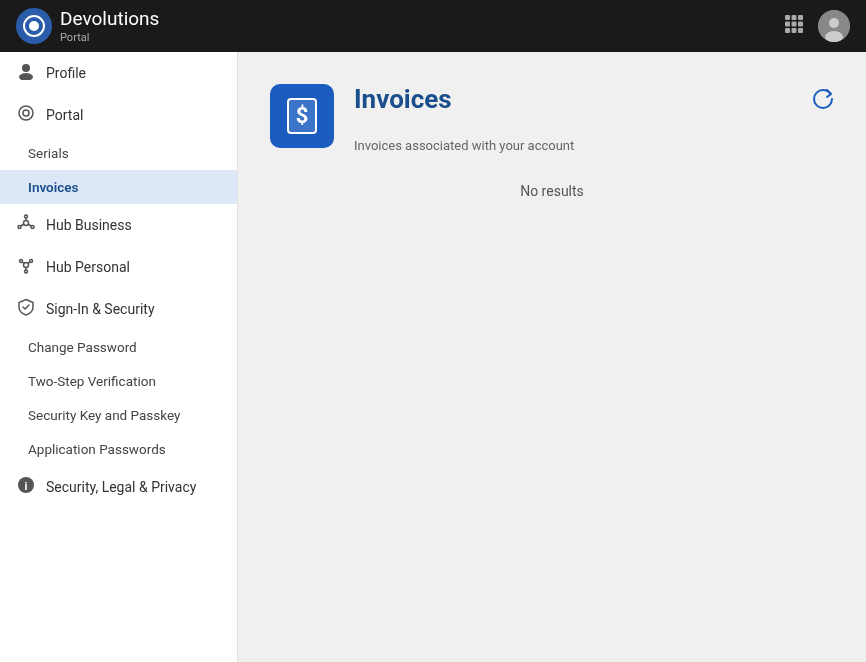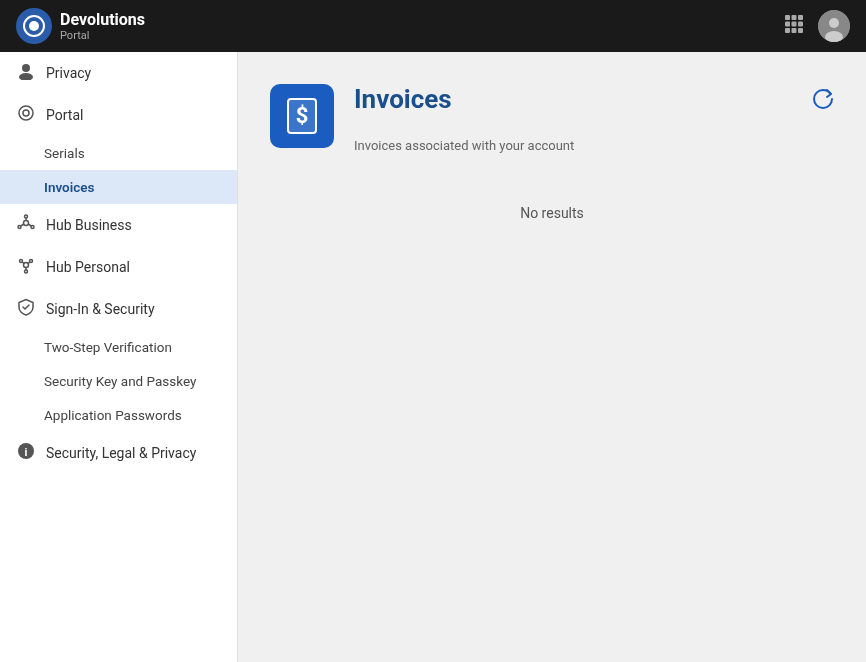--- a/index.html
+++ b/index.html
@@ -29,21 +29,21 @@
       justify-content: center;
       color: white;
       font-weight: bold;
       font-size: 14px;
     }
     .logo-text {
       color: white;
       font-size: 13px;
       line-height: 1.2;
     }
-    .logo-text .brand { font-weight: bold; font-size: 16px; }
+    .logo-text .brand { font-weight: normal; font-size: 19px; }
     .logo-text .sub { color: #aaa; font-size: 11px; }
     .header-right {
       display: flex;
       align-items: center;
       gap: 14px;
     }
     .grid-icon {
       color: #aaa;
       font-size: 18px;
       cursor: pointer;
@@ -85,21 +85,21 @@
       font-size: 14px;
     }
     .sidebar-item .icon {
       width: 20px;
       text-align: center;
       font-size: 16px;
       color: #555;
       flex-shrink: 0;
     }
     .sidebar-subitem {
-      padding: 9px 16px 9px 44px;
+      padding: 9px 16px 9px 28px;
       cursor: pointer;
       color: #444;
       font-size: 13.5px;
     }
     .sidebar-subitem.active {
       background: #dce8f7;
       color: #1a4e8c;
       font-weight: 600;
     }
     .sidebar-subitem.orange { color: #c87941; }
@@ -148,21 +148,21 @@
     .refresh-icon {
       color: #1a5cbf;
       font-size: 20px;
       cursor: pointer;
       margin-top: 4px;
     }
     .no-results {
       text-align: center;
       color: #555;
       font-size: 14px;
-      margin-top: 52px;
+      margin-top: 30px;
     }
   </style>
 </head>
 <body>
 
 <div class="header">
   <div class="header-left">
     <div class="logo-circle">
       <svg width="22" height="22" viewBox="0 0 22 22" fill="none">
         <circle cx="11" cy="11" r="10" stroke="white" stroke-width="2" fill="none"></circle>
@@ -202,21 +202,21 @@
 
   <div class="sidebar">
 
     <div class="sidebar-item">
       <span class="icon">
         <svg width="18" height="18" viewBox="0 0 18 18" fill="#555">
           <circle cx="9" cy="6" r="4"></circle>
           <ellipse cx="9" cy="15" rx="7" ry="4"></ellipse>
         </svg>
       </span>
-      <span>Privacy</span>
+      <span>Profile</span>
     </div>
 
     <div class="sidebar-item">
       <span class="icon">
         <svg width="18" height="18" viewBox="0 0 18 18" fill="none" stroke="#555" stroke-width="1.5">
           <circle cx="9" cy="9" r="7"></circle>
           <circle cx="9" cy="9" r="3"></circle>
         </svg>
       </span>
       <span>Portal</span>
@@ -264,20 +264,23 @@
     <div class="sidebar-item">
       <span class="icon">
         <svg width="18" height="18" viewBox="0 0 18 18" fill="none" stroke="#555" stroke-width="1.5">
           <path d="M9 1.5 L16 4.5 L16 9.5 C16 13 12.5 16 9 17 C5.5 16 2 13 2 9.5 L2 4.5 Z"></path>
           <path d="M6 9 L8 11 L12 7" stroke="#555" stroke-width="1.5" stroke-linecap="round" stroke-linejoin="round"></path>
         </svg>
       </span>
       <span>Sign-In &amp; Security</span>
     </div>
 
+    <div class="sidebar-subitem">
+      <span>Change Password</span>
+    </div>
 
     <div class="sidebar-subitem">
       <span>Two-Step Verification</span>
     </div>
 
     <div class="sidebar-subitem">
       <span>Security Key and Passkey</span>
     </div>
 
 

